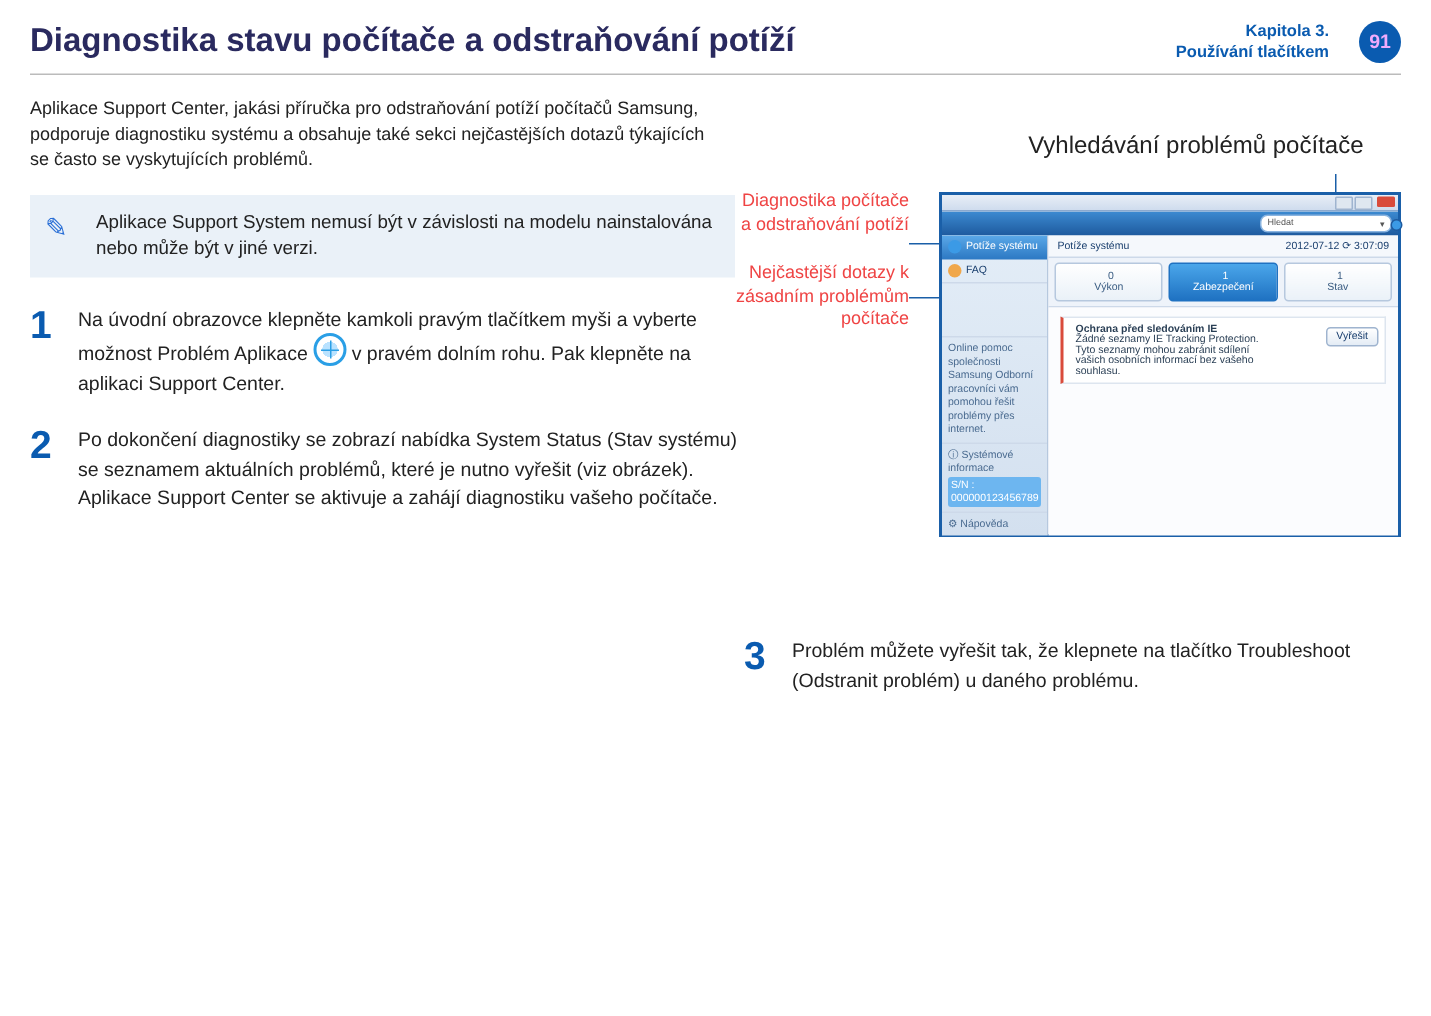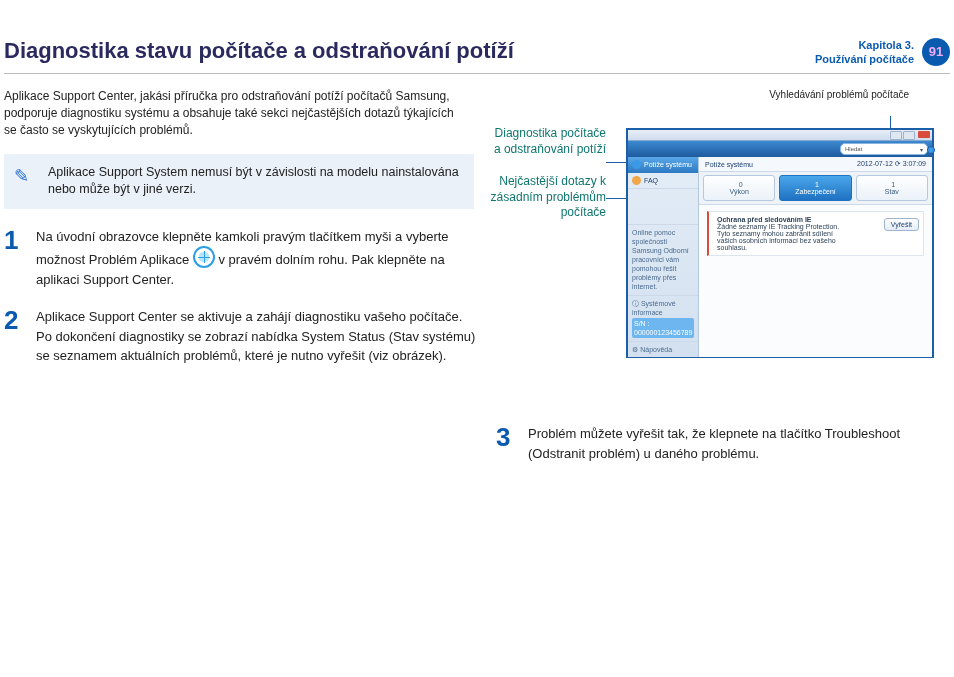--- a/index.html
+++ b/index.html
@@ -6,23 +6,22 @@
     margin: 0;
     padding: 0;
     font-family: "Segoe UI", Tahoma, sans-serif;
     background: #fff;
     width: 954px;
     height: 677px;
     overflow: hidden;
     position: relative;
   }
   .page {
-    padding: 10px 4px;
+    padding: 10px 20px;
     box-sizing: border-box;
-    margin-top: 24px;
   }
   .header {
     display: flex;
     justify-content: space-between;
     align-items: flex-start;
   }
   .title {
     font-size: 22px;
     font-weight: 700;
     color: #2a2a5f;
@@ -34,21 +33,21 @@
     margin: 6px 0 14px 0;
   }
   .chapter-box {
     text-align: right;
     font-size: 11px;
     font-weight: 700;
     color: #0a5bb0;
     line-height: 1.3;
     display: flex;
     align-items: center;
-    gap: 8px;
+    gap: 20px;
     padding-top: 4px;
   }
   .page-badge {
     display: inline-flex;
     align-items: center;
     justify-content: center;
     width: 28px; height: 28px;
     background: #0a5bb0;
     color: #f0abfc;
     border-radius: 50%;
@@ -116,26 +115,26 @@
 
   
   .right-col {
     position: absolute;
     left: 496px;
     top: 66px;
     width: 445px;
   }
   .callout {
     font-size: 12px;
-    color: #0f766e;
+    color: #ef4444;
     text-align: right;
     line-height: 1.3;
     position: absolute;
   }
-  .callout-search { position: absolute; top: 22px; right: 32px; text-align: right; font-size: 10px; color:#222; line-height:1.3; }
+  .callout-search { position: absolute; top: 22px; right: 32px; text-align: right; font-size: 16px; color:#222; line-height:1.3; }
 
   .callout-diag { top: 60px; left: -6px; width: 116px; }
   .callout-faq  { top: 108px; left: -6px; width: 116px; }
   .callout-line { position:absolute; background:#1a5fa8; height:1px; }
 
   
   .window {
     position: absolute;
     left: 130px;
     top: 62px;
@@ -246,21 +245,21 @@
 </style>
 </head>
 <body>
 
 <div class="page">
   <div class="header">
     <h1 class="title">Diagnostika stavu počítače a odstraňování potíží</h1>
     <div class="chapter-box">
       <div>
         <div>Kapitola 3.</div>
-        <div>Používání počítače</div>
+        <div>Používání tlačítkem</div>
       </div>
       <span class="page-badge">91</span>
     </div>
   </div>
   <hr class="hr">
 
   <div class="intro">Aplikace Support Center, jakási příručka pro odstraňování potíží počítačů Samsung, podporuje diagnostiku systému a obsahuje také sekci nejčastějších dotazů týkajících se často se vyskytujících problémů.</div>
 
   <div class="note">
     <span class="pencil-icon">✎</span>
@@ -272,22 +271,22 @@
       <div class="step-num">1</div>
       <div class="step-body">
         <span>Na </span><b>úvodní obrazovce</b><span> klepněte kamkoli pravým tlačítkem myši a vyberte možnost </span><b>Problém Aplikace</b>
         <span class="app-icon"></span><span> v pravém dolním rohu. Pak klepněte na aplikaci </span><b>Support Center.</b>
       </div>
     </div>
 
     <div class="step">
       <div class="step-num">2</div>
       <div class="step-body">
+        <div>Po dokončení diagnostiky se zobrazí nabídka System Status (Stav systému) se seznamem aktuálních problémů, které je nutno vyřešit (viz obrázek).</div>
         <div>Aplikace Support Center se aktivuje a zahájí diagnostiku vašeho počítače.</div>
-        <div>Po dokončení diagnostiky se zobrazí nabídka System Status (Stav systému) se seznamem aktuálních problémů, které je nutno vyřešit (viz obrázek).</div>
       </div>
     </div>
   </div>
 </div>
 
 <div class="right-col">
 
   <div class="callout-search">Vyhledávání problémů počítače</div>
   <div class="callout-line" style="top:50px; right:50px; width:1px; height:22px;"></div>
 

